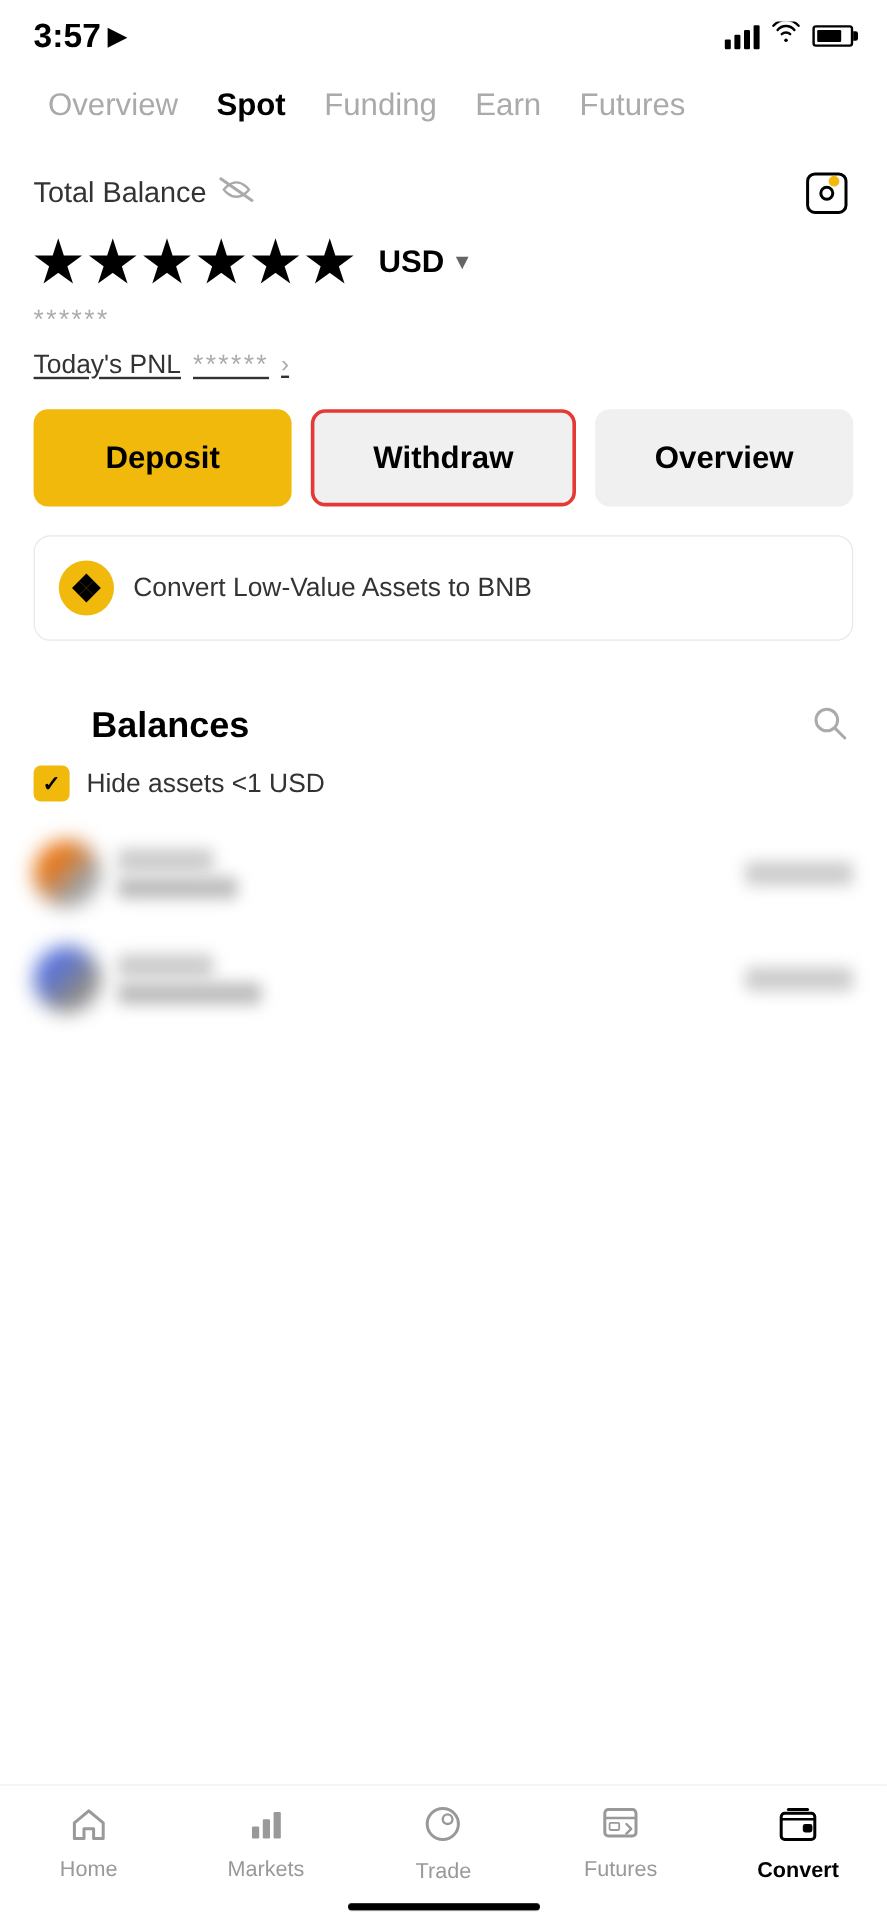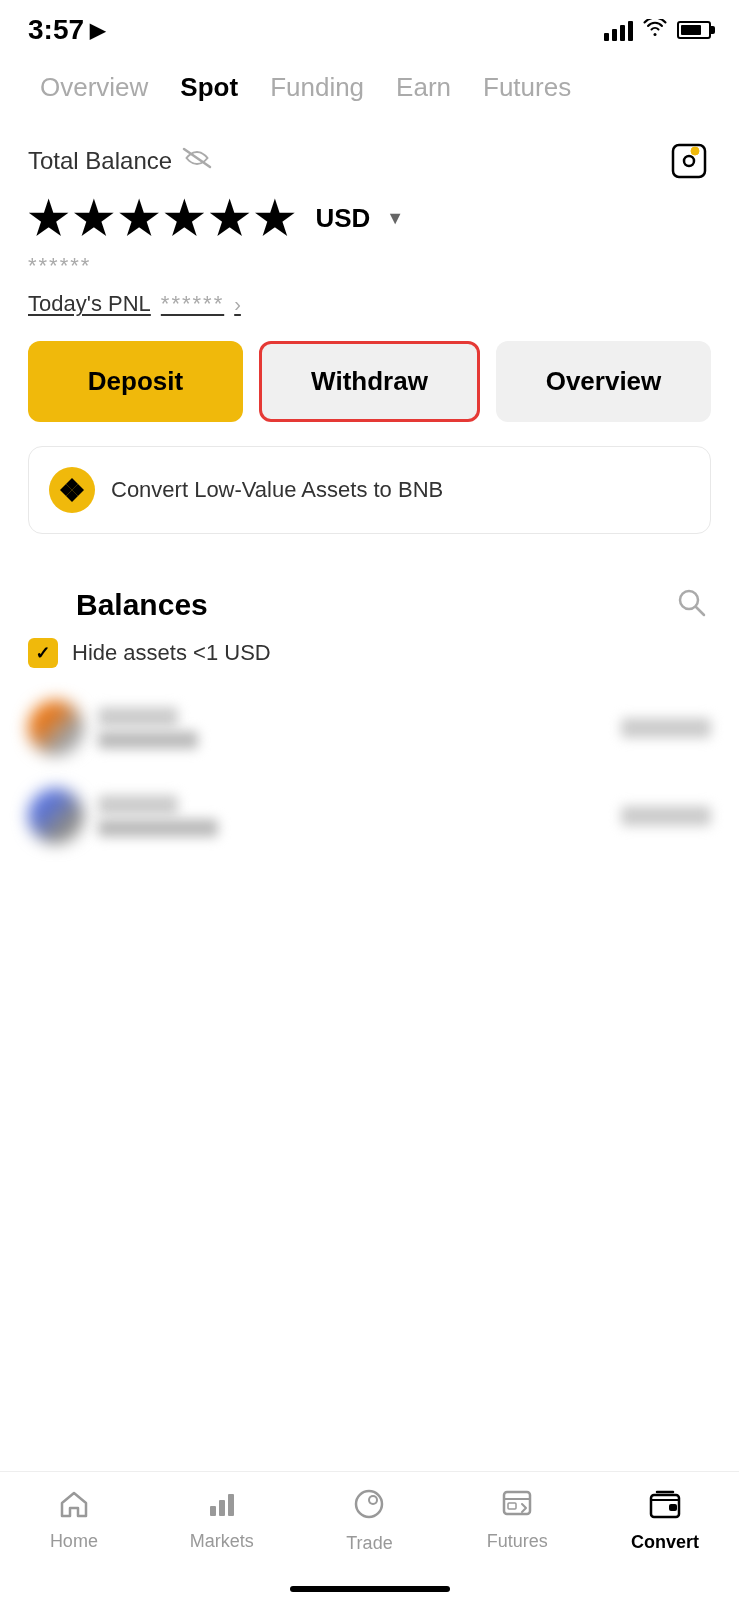--- a/index.html
+++ b/index.html
@@ -134,21 +134,21 @@
     }
     .balance-stars {
       font-size: 46px;
       font-weight: 900;
       color: #000;
       letter-spacing: 4px;
     }
     .currency-selector {
       display: flex;
       align-items: center;
-      gap: 16px;
+      gap: 6px;
       font-size: 26px;
       font-weight: 600;
       color: #000;
       cursor: pointer;
     }
     .currency-arrow {
       font-size: 18px;
       color: #666;
     }
 
@@ -351,21 +351,21 @@
       width: 90px;
       height: 20px;
       background: #ccc;
       border-radius: 4px;
       filter: blur(6px);
     }
 
     
     .bottom-nav {
       position: fixed;
-      bottom: 16px;
+      bottom: 0;
       left: 0;
       width: 739px;
       background: #fff;
       border-top: 1px solid #eee;
       display: flex;
       justify-content: space-around;
       align-items: center;
       padding: 16px 0 30px 0;
       z-index: 100;
     }

